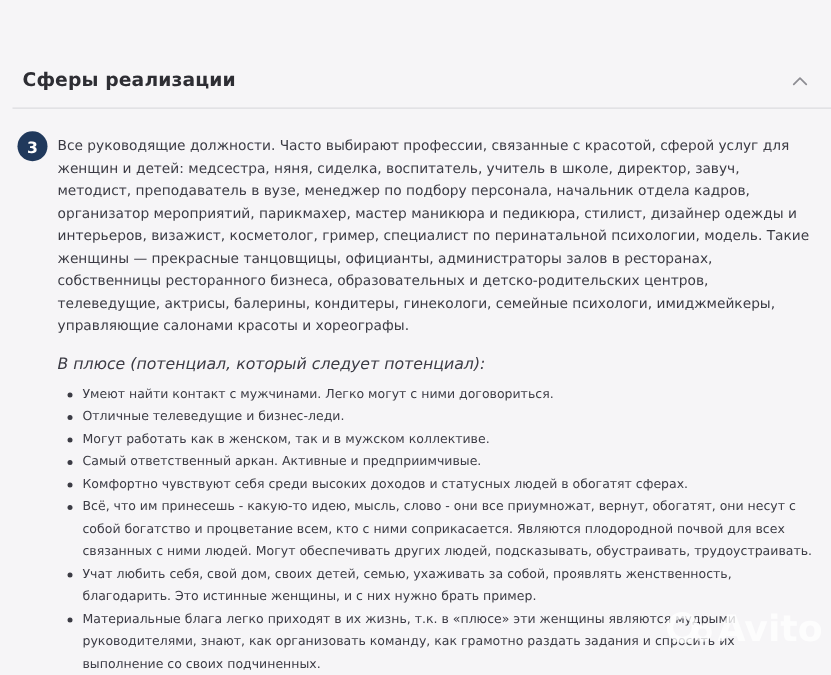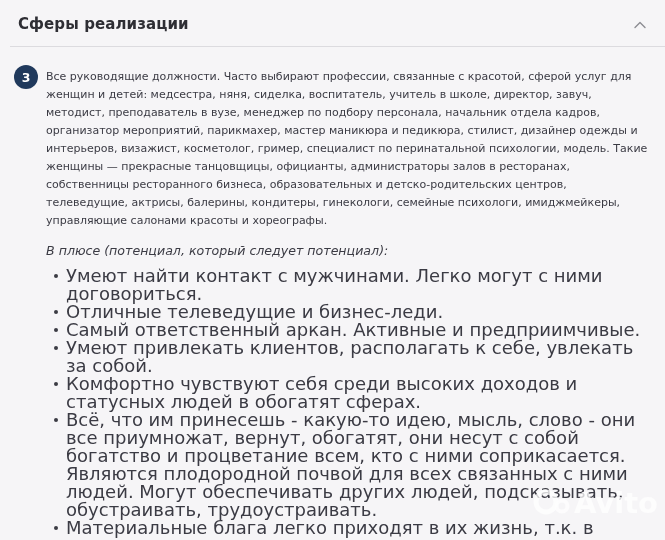--- a/index.html
+++ b/index.html
@@ -10,20 +10,21 @@
     overflow: hidden;
     background: #f6f5f7;
     color: #3b3b44;
     font-family: "DejaVu Sans", "Liberation Sans", sans-serif;
   }
   .header {
     display: flex;
     align-items: center;
     justify-content: space-between;
     padding: 15px 16px 13px 18px;
+    margin-top: 40px;
   }
   .header-title {
     font-size: 15px;
     font-weight: bold;
     color: #2e2e34;
     letter-spacing: 0.1px;
   }
   .chevron-btn {
     background: none;
     border: none;
@@ -67,21 +68,21 @@
     margin: 13px 0 9px 32px;
   }
   .bullets {
     list-style: none;
     margin: 0 0 0 38px;
     padding: 0;
   }
   .bullets li {
     position: relative;
     padding-left: 14px;
-    font-size: 18px;
+    font-size: 10px;
     line-height: 18px;
   }
   .bullets li::before {
     content: "";
     position: absolute;
     left: 2px;
     top: 7px;
     width: 4px;
     height: 4px;
     border-radius: 50%;
@@ -115,24 +116,25 @@
   <div class="intro-row">
     <div class="badge">3</div>
     <div class="paragraph">Все руководящие должности. Часто выбирают профессии, связанные с красотой, сферой услуг для женщин и детей: медсестра, няня, сиделка, воспитатель, учитель в школе, директор, завуч, методист, преподаватель в вузе, менеджер по подбору персонала, начальник отдела кадров, организатор мероприятий, парикмахер, мастер маникюра и педикюра, стилист, дизайнер одежды и интерьеров, визажист, косметолог, гример, специалист по перинатальной психологии, модель. Такие женщины — прекрасные танцовщицы, официанты, администраторы залов в ресторанах, собственницы ресторанного бизнеса, образовательных и детско-родительских центров, телеведущие, актрисы, балерины, кондитеры, гинекологи, семейные психологи, имиджмейкеры, управляющие салонами красоты и хореографы.</div>
   </div>
 
   <div class="subheading">В плюсе (потенциал, который следует потенциал):</div>
 
   <ul class="bullets">
     <li>Умеют найти контакт с мужчинами. Легко могут с ними договориться.</li>
     <li>Отличные телеведущие и бизнес-леди.</li>
+    <li>Могут работать как в женском, так и в мужском коллективе.</li>
     <li>Самый ответственный аркан. Активные и предприимчивые.</li>
-    <li>Умеют привлекать клиентов, располагать к себе, увлекать за собой.</li>
     <li>Комфортно чувствуют себя среди высоких доходов и статусных людей в обогатят сферах.</li>
     <li>Всё, что им принесешь - какую-то идею, мысль, слово - они все приумножат, вернут, обогатят, они несут с собой богатство и процветание всем, кто с ними соприкасается. Являются плодородной почвой для всех связанных с ними людей. Могут обеспечивать других людей, подсказывать, обустраивать, трудоустраивать.</li>
+    <li>Учат любить себя, свой дом, своих детей, семью, ухаживать за собой, проявлять женственность, благодарить. Это истинные женщины, и с них нужно брать пример.</li>
     <li>Материальные блага легко приходят в их жизнь, т.к. в «плюсе» эти женщины являются мудрыми руководителями, знают, как организовать команду, как грамотно раздать задания и спросить их выполнение со своих подчиненных.</li>
   </ul>
 </div>
 
 <div class="watermark">
   <svg width="128" height="42" viewBox="0 0 128 42">
     <circle cx="14" cy="25" r="10" fill="none" stroke="rgba(255,255,255,0.85)" stroke-width="5"></circle>
     <circle cx="30" cy="29" r="5.5" fill="none" stroke="rgba(255,255,255,0.8)" stroke-width="4"></circle>
     <text x="42" y="36" font-family="DejaVu Sans, sans-serif" font-size="29" font-weight="bold" fill="rgba(255,255,255,0.85)">Avito</text>
   </svg>

